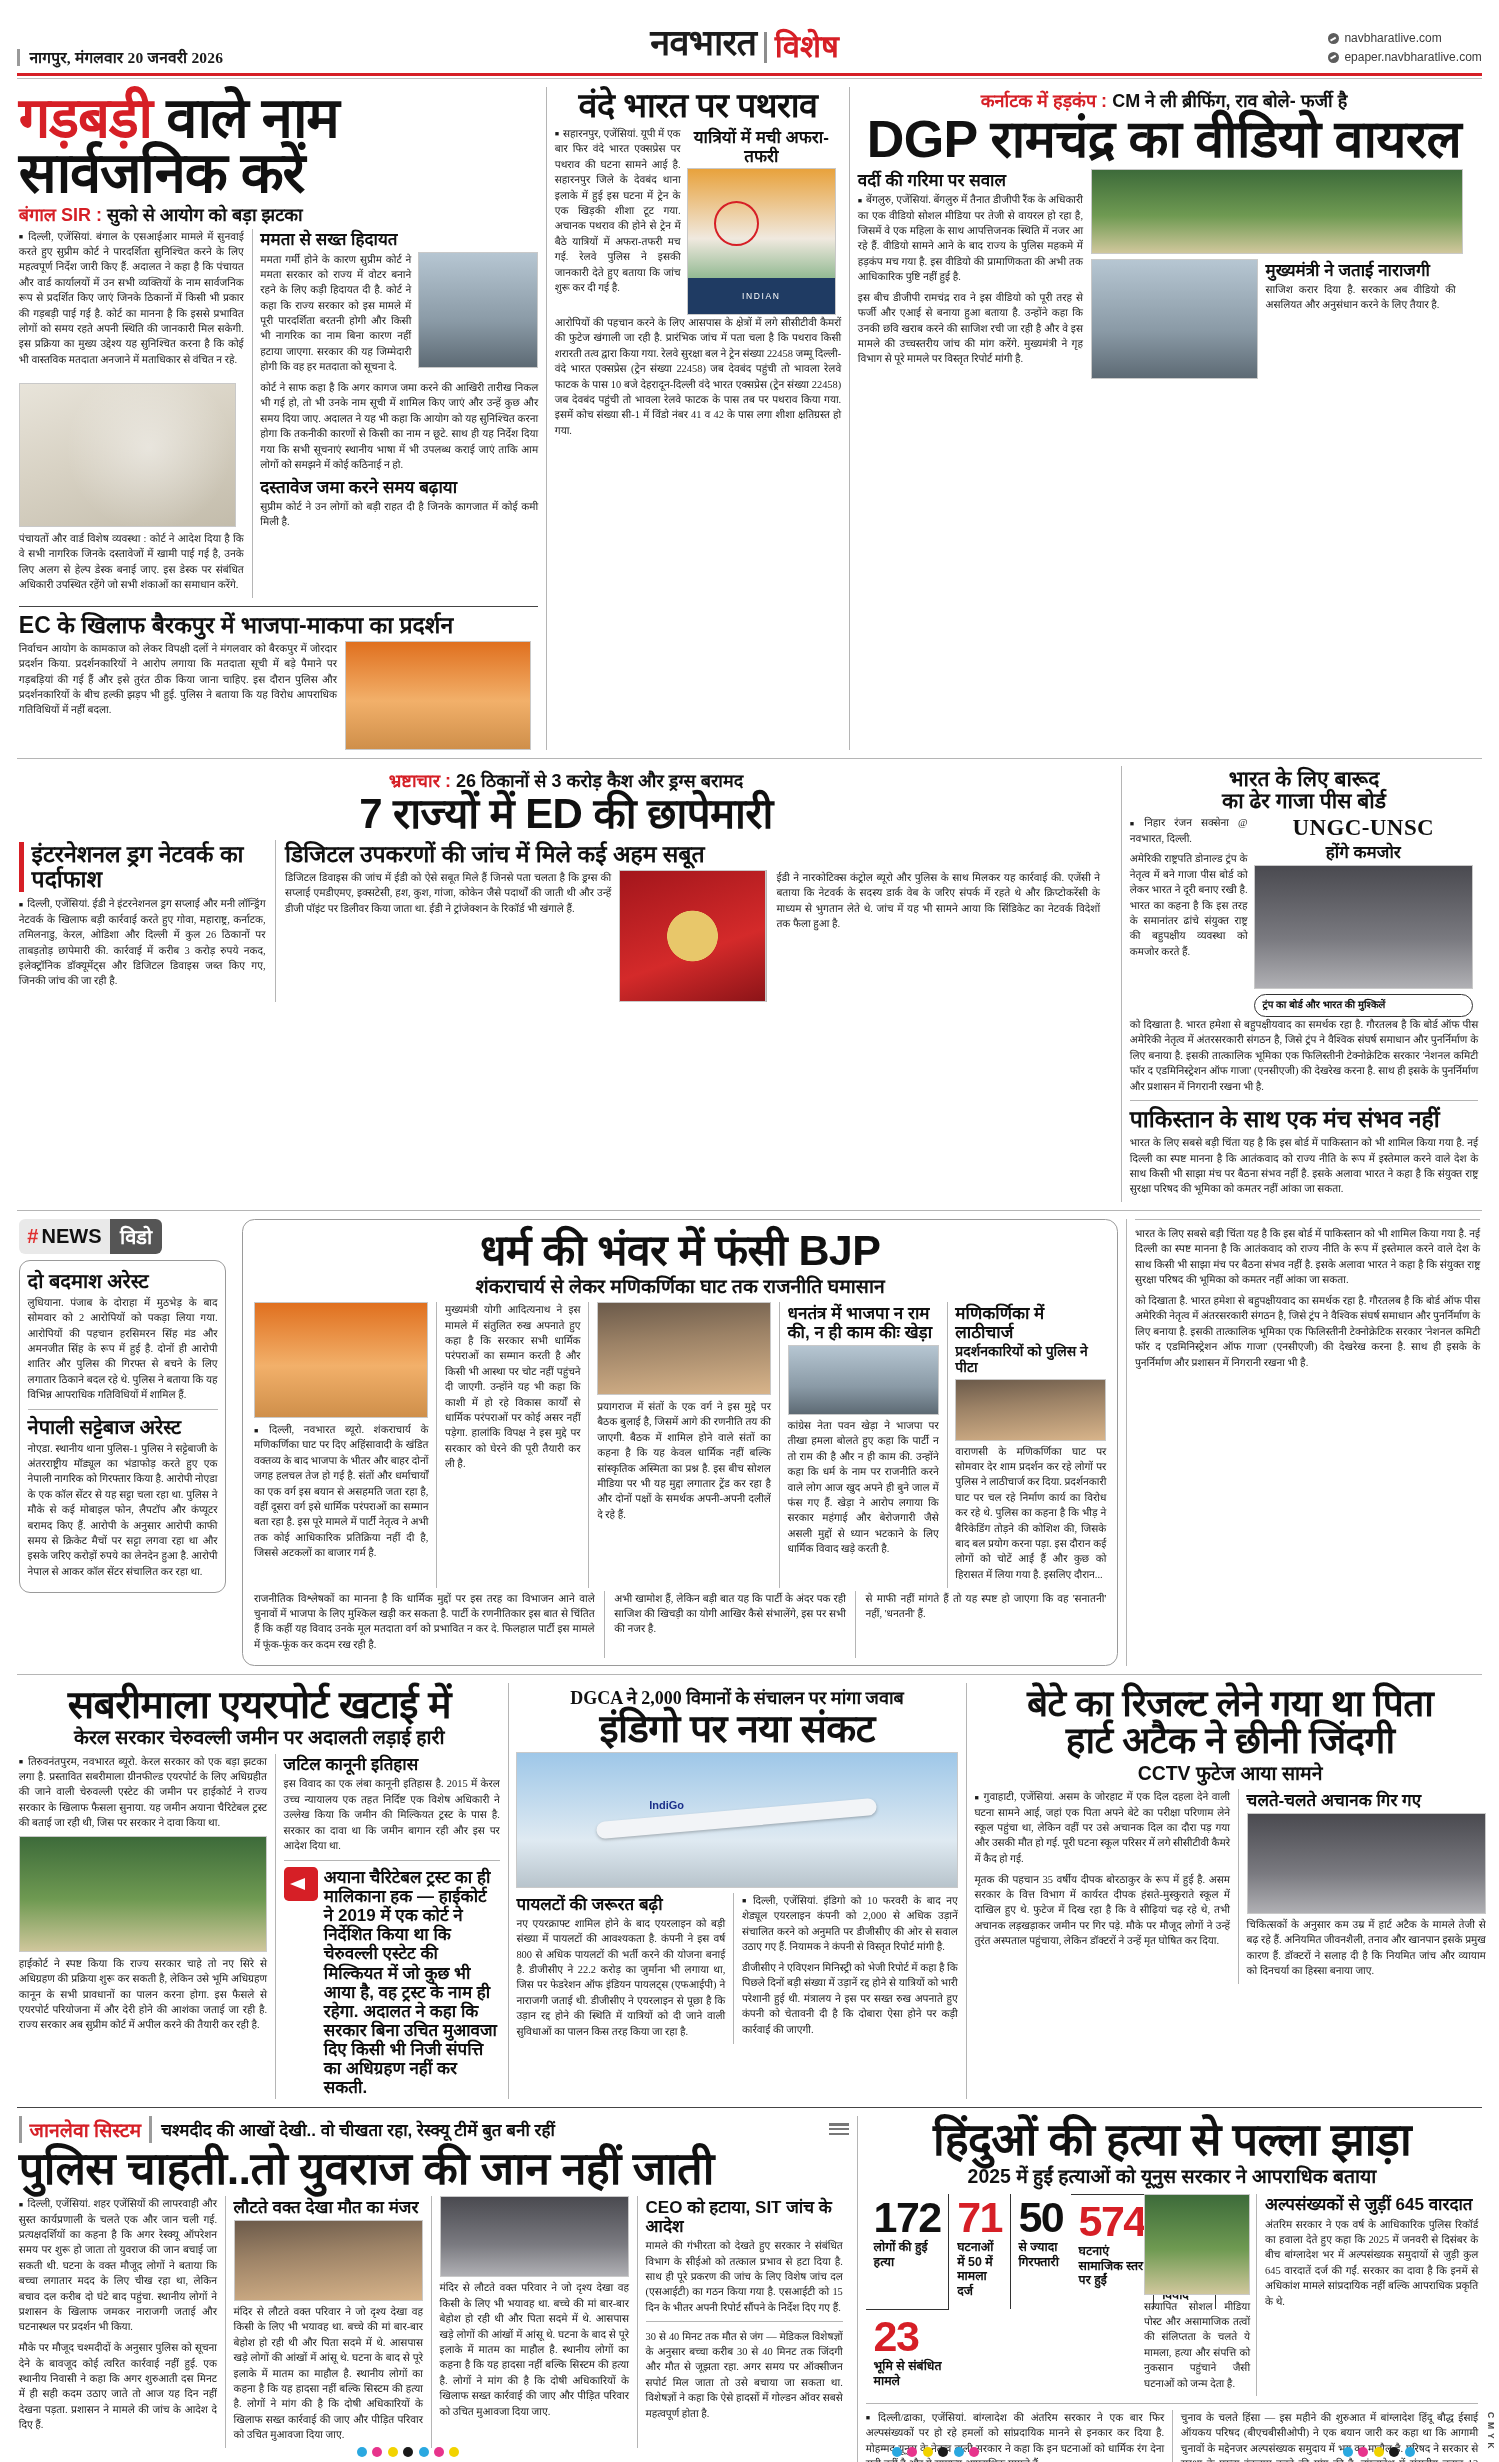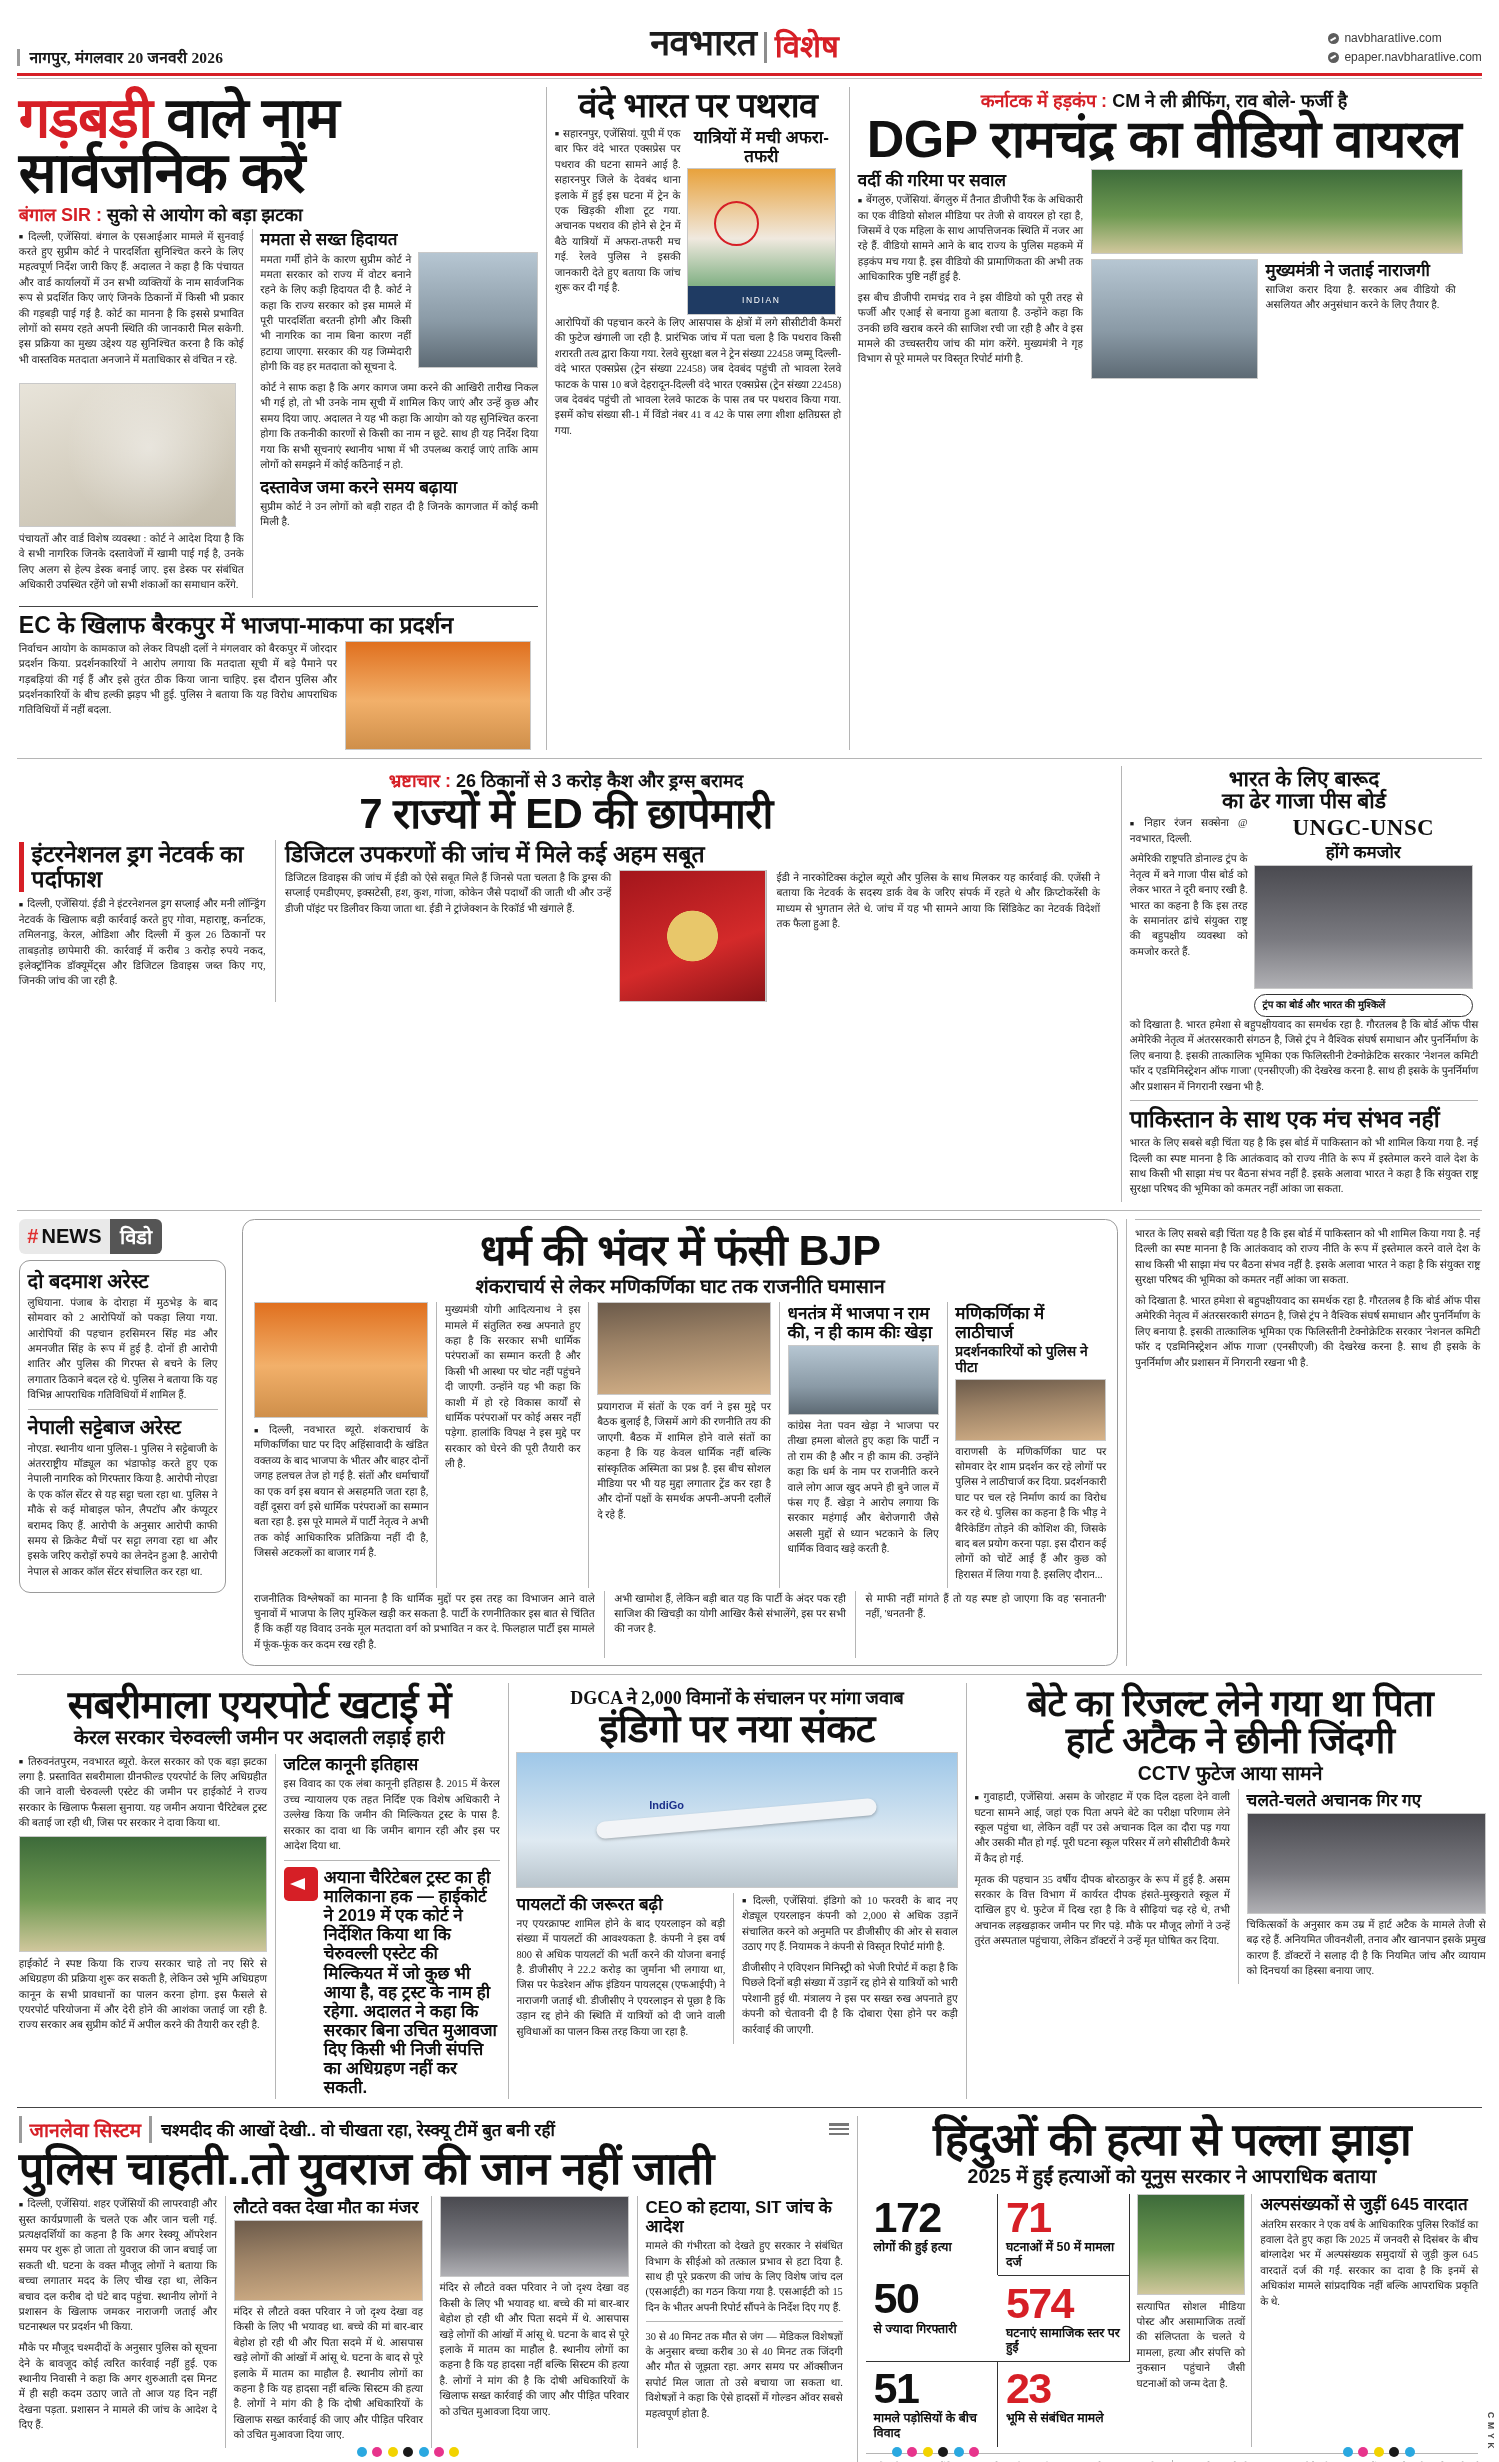--- a/index.html
+++ b/index.html
@@ -60,21 +60,21 @@
   .box { border:0.8px solid #9a9a9a; border-radius:11px; padding:7.8px 9.3px; }
   .tagbar { display:inline-flex; align-items:stretch; border-radius:6.2px; overflow:hidden; font-family:"Liberation Sans", sans-serif; }
   .tag-a { background:#e9e9e9; padding:3.9px 8.5px; font-size:20px; font-weight:900; display:flex; align-items:center; gap:3.1px; }
   .tag-a .hash { color:#e03030; }
   .tag-b { background:#555; color:#fff; padding:3.9px 10px; font-size:20px; font-weight:900; }
   .label-red { display:inline-block; color:#d61f26; font-weight:900; font-size:19.4px; font-family:"Liberation Sans", sans-serif;
                border-left:3.9px solid #9b9b9b; border-right:3.9px solid #9b9b9b; padding:0 7.8px; }
   .redbar { border-left:5.4px solid #d61f26; padding-left:7.8px; }
 
   
-  .stats { display:grid; grid-template-columns:repeat(2,1fr); }
+  .stats { display:grid; grid-template-columns:repeat(5,1fr); }
   .stat { padding:3.1px 7.8px 6.2px 7.8px; border-right:0.8px solid #333; }
   .stat:nth-child(3n) { border-right:none; }
   .stat.topborder { border-top:0.8px solid #333; padding-top:6.2px; }
   .stat .num { font-size:43px; font-weight:900; line-height:.95; font-family:"Liberation Sans", sans-serif; letter-spacing:-1.6px; }
   .stat .num.red { color:#d61f26; }
   .stat .lbl { font-size:12.4px; font-weight:700; line-height:1.18; margin-top:2.3px; font-family:"Liberation Sans", sans-serif; }
 
   
   .reg { position:absolute; bottom:4.7px; display:flex; gap:5.4px; }
   .reg span { width:10px; height:10px; border-radius:50%; display:block; }
@@ -176,21 +176,21 @@
     <div class="col vline" style="width:303px;">
       <h2 class="big center">वंदे भारत पर पथराव</h2>
       <div class="row">
         <div style="width:132px;padding-right:6.2px;">
           <p class="body first">सहारनपुर, एजेंसियां. यूपी में एक बार फिर वंदे भारत एक्सप्रेस पर पथराव की घटना सामने आई है. सहारनपुर जिले के देवबंद थाना इलाके में हुई इस घटना में ट्रेन के एक खिड़की शीशा टूट गया. अचानक पथराव की होने से ट्रेन में बैठे यात्रियों में अफरा-तफरी मच गई. रेलवे पुलिस ने इसकी जानकारी देते हुए बताया कि जांच शुरू कर दी गई है.</p>
         </div>
         <div style="width:149px;">
           <h4 class="sm center">यात्रियों में मची अफरा-तफरी</h4>
           <div class="photo art-flag" style="width:100%;height:147px;position:relative;">
             <div style="position:absolute;left:18%;top:22%;width:45px;height:45px;border:2.3px solid #d61f26;border-radius:50%;"></div>
-            <div style="position:absolute;left:0;bottom:0;width:100%;height:28px;background:#1f3b63;color:#fff;font-size:8.5px;
+            <div style="position:absolute;left:0;bottom:0;width:100%;height:36px;background:#1f3b63;color:#fff;font-size:8.5px;
                         display:flex;align-items:center;justify-content:center;letter-spacing:1.6px;font-family:'Liberation Sans',sans-serif;">INDIAN</div>
           </div>
         </div>
       </div>
       <p class="body">आरोपियों की पहचान करने के लिए आसपास के क्षेत्रों में लगे सीसीटीवी कैमरों की फुटेज खंगाली जा रही है. प्रारंभिक जांच में पता चला है कि पथराव किसी शरारती तत्व द्वारा किया गया. रेलवे सुरक्षा बल ने ट्रेन संख्या 22458 जम्मू दिल्ली-वंदे भारत एक्सप्रेस (ट्रेन संख्या 22458) जब देवबंद पहुंची तो भावला रेलवे फाटक के पास 10 बजे देहरादून-दिल्ली वंदे भारत एक्सप्रेस (ट्रेन संख्या 22458) जब देवबंद पहुंची तो भावला रेलवे फाटक के पास तब पर पथराव किया गया. इसमें कोच संख्या सी-1 में विंडो नंबर 41 व 42 के पास लगा शीशा क्षतिग्रस्त हो गया.</p>
     </div>
 
     <div class="col vline" style="width:629px;">
       <div class="kicker center">
         <span class="red">कर्नाटक में हड़कंप :</span><span> CM ने ली ब्रीफिंग, राव बोले- फर्जी है</span>

